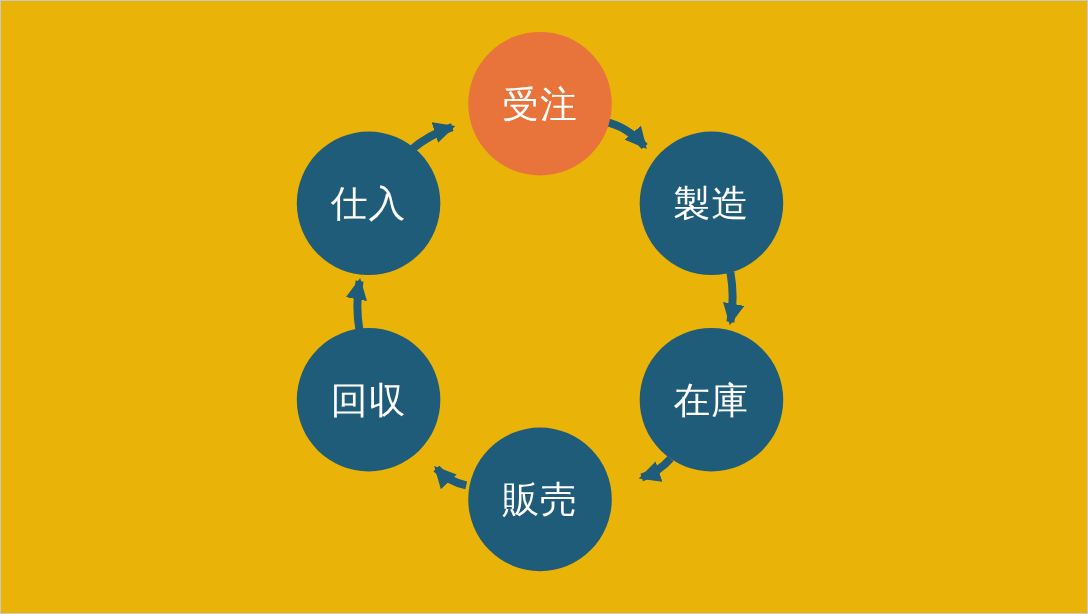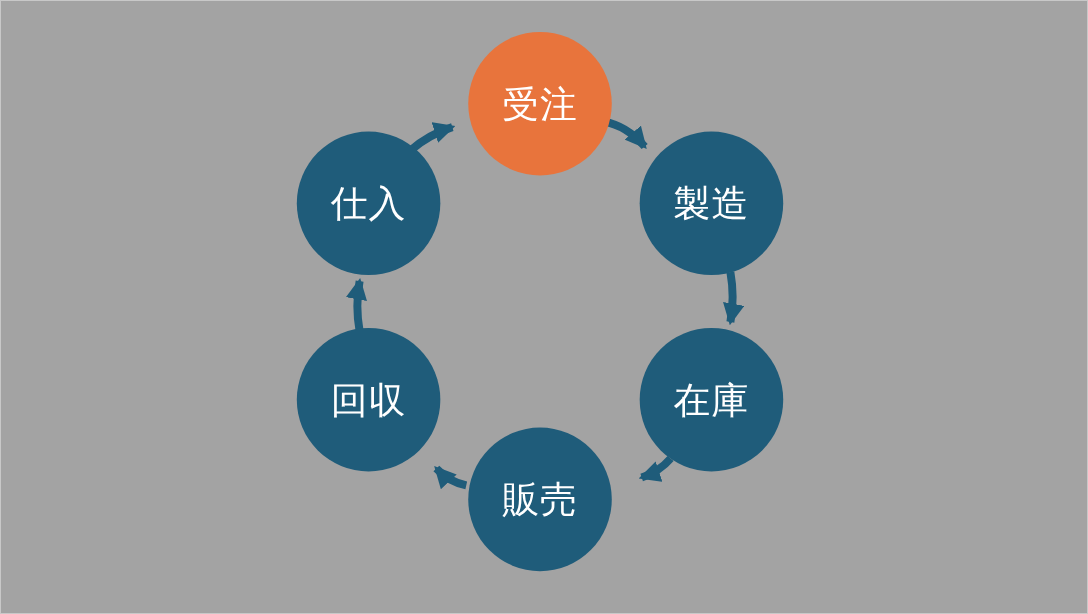--- a/index.html
+++ b/index.html
@@ -6,21 +6,21 @@
     margin: 0;
     padding: 0;
     background: #ffffff;
     font-family: "Liberation Sans", "DejaVu Sans", sans-serif;
   }
   .canvas {
     position: relative;
     width: 1088px;
     height: 614px;
     box-sizing: border-box;
-    background: #a3a3a3;
+    background: #eab308;
     border: 1px solid #c8c8c8;
     overflow: hidden;
   }
   .diagram-svg {
     position: absolute;
     left: 0;
     top: 0;
     width: 100%;
     height: 100%;
   }

